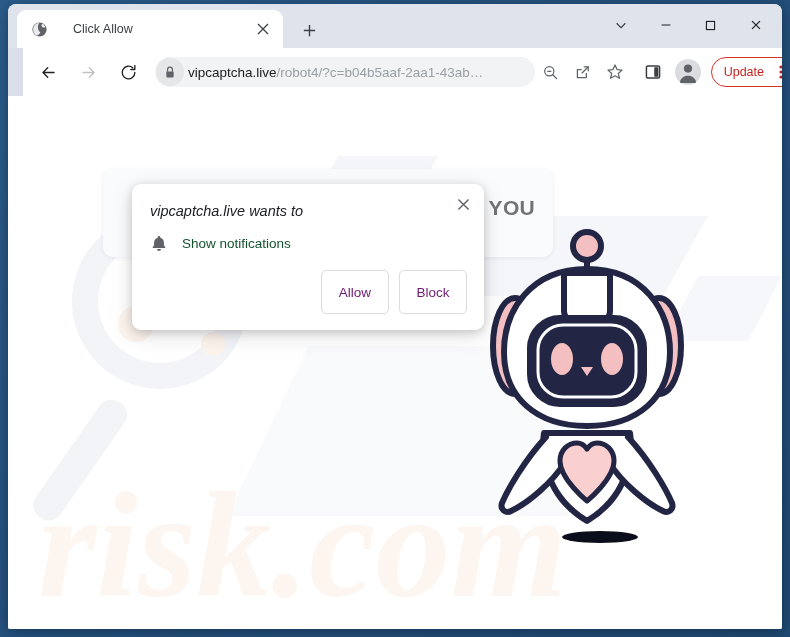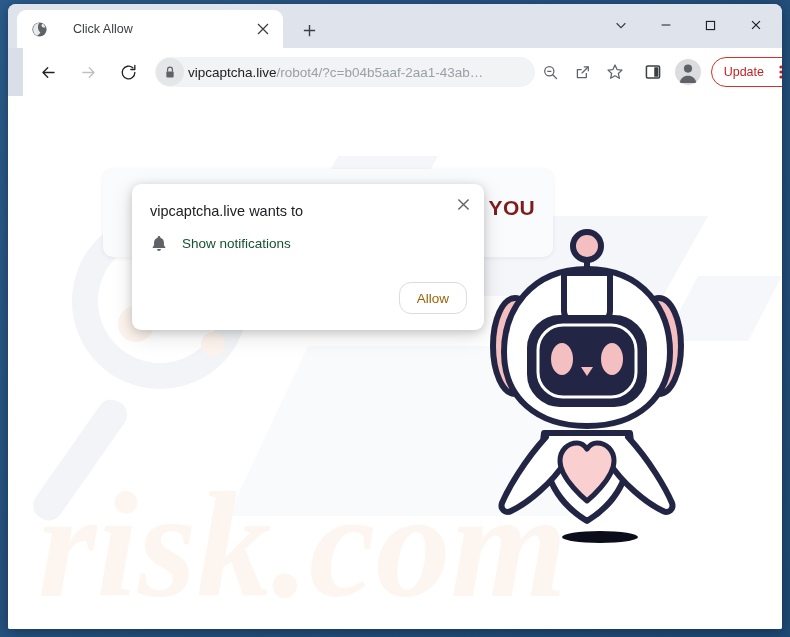--- a/index.html
+++ b/index.html
@@ -209,21 +209,21 @@
     background: #fafbfc;
     border-radius: 10px;
     box-shadow: 0 1px 5px rgba(26,32,64,.07);
   }
   #bubble-text {
     position: absolute;
     right: 18px;
     top: 27px;
     font-size: 21px;
     font-weight: bold;
-    color: #7f1d1d;
+    color: #737373;
     letter-spacing: .3px;
     white-space: nowrap;
   }
   #bubble-tail {
     position: absolute;
     left: 345px;
     top: 160px;
     width: 0; height: 0;
     border-left: 18px solid #fafbfc;
     border-bottom: 26px solid transparent;
@@ -256,20 +256,21 @@
     width: 26px; height: 26px;
     display: flex; align-items: center; justify-content: center;
     border-radius: 50%;
   }
   #perm-title {
     position: absolute;
     left: 18px; top: 19px;
     font-size: 14.5px;
     color: #202124;
     white-space: nowrap;
+    font-style: italic;
   }
   #perm-row {
     position: absolute;
     left: 18px; top: 50px;
     display: flex;
     align-items: center;
   }
   #perm-bell { width: 18px; height: 18px; flex: none; }
   #perm-permission {
     margin-left: 14px;
@@ -278,27 +279,27 @@
     white-space: nowrap;
   }
   #perm-actions {
     position: absolute;
     right: 17px;
     bottom: 16px;
     display: flex;
     gap: 10px;
   }
   .perm-btn {
-    height: 32px;
+    height: 44px;
     min-width: 68px;
     padding: 0 14px;
     border: 1px solid #dadce0;
-    border-radius: 12px;
+    border-radius: 5px;
     background: #ffffff;
-    color: #a16207;
+    color: #701a75;
     font-family: "Liberation Sans", sans-serif;
     font-size: 13.5px;
     display: flex; align-items: center; justify-content: center;
     cursor: pointer;
   }
 </style>
 </head>
 <body>
 
 <div id="desktop">
@@ -493,18 +494,19 @@
         <div id="perm-row">
           <svg id="perm-bell" viewBox="0 0 20 20">
             <path d="M10 2.2 a1.5 1.5 0 0 1 1.5 1.5 v.5 c2.5.7 4 2.9 4 5.6 v2.6 l1.4 2.1 a.7.7 0 0 1-.6 1.1 H3.7 a.7.7 0 0 1-.6-1.1 L4.5 12.4 V9.8 c0-2.7 1.5-4.9 4-5.6 v-.5 A1.5 1.5 0 0 1 10 2.2 Z" fill="#5f6368"></path>
             <path d="M7.8 16.6 h4.4 a2.2 2.2 0 0 1-4.4 0 Z" fill="#5f6368"></path>
           </svg>
           <div id="perm-permission">Show notifications</div>
         </div>
 
         <div id="perm-actions">
           <button class="perm-btn">Allow</button>
+          <button class="perm-btn">Block</button>
         </div>
       </div>
 
     </div>
   </div>
 </div>
 
 </body></html>

